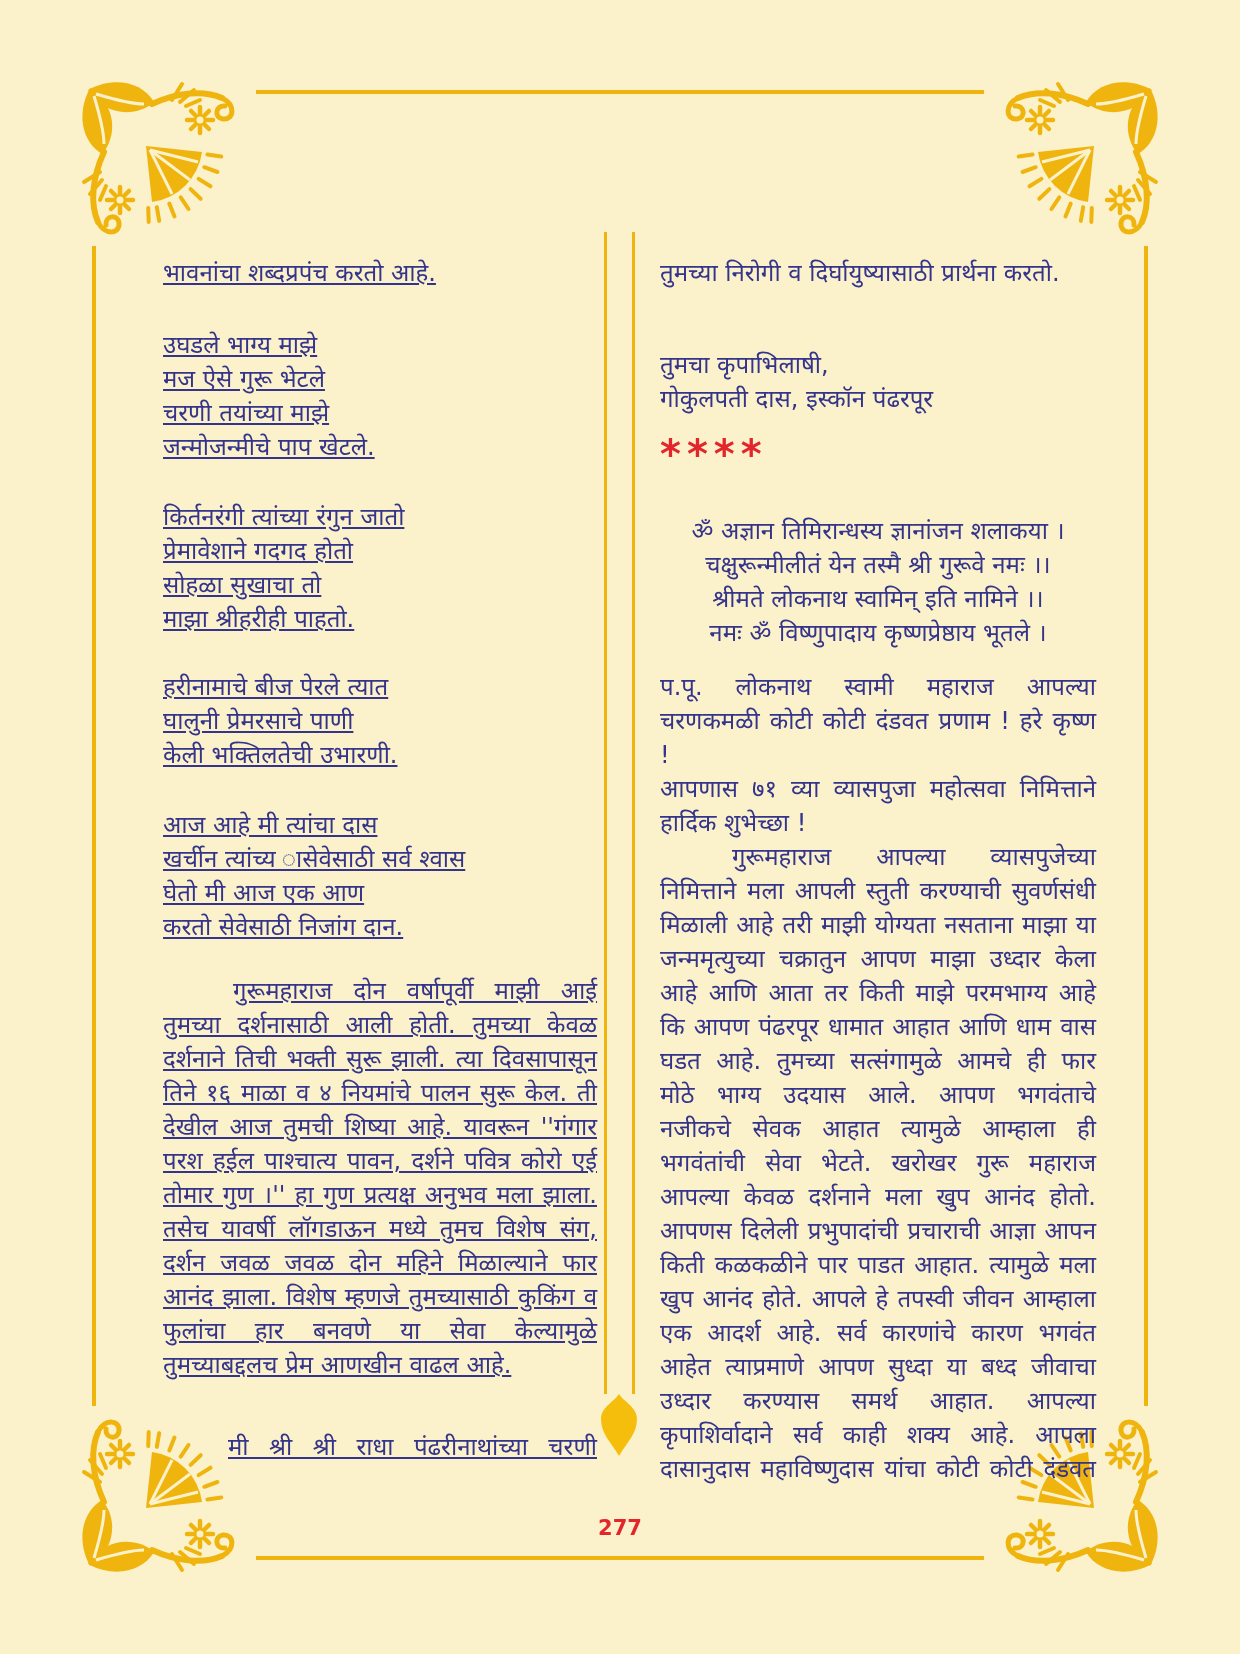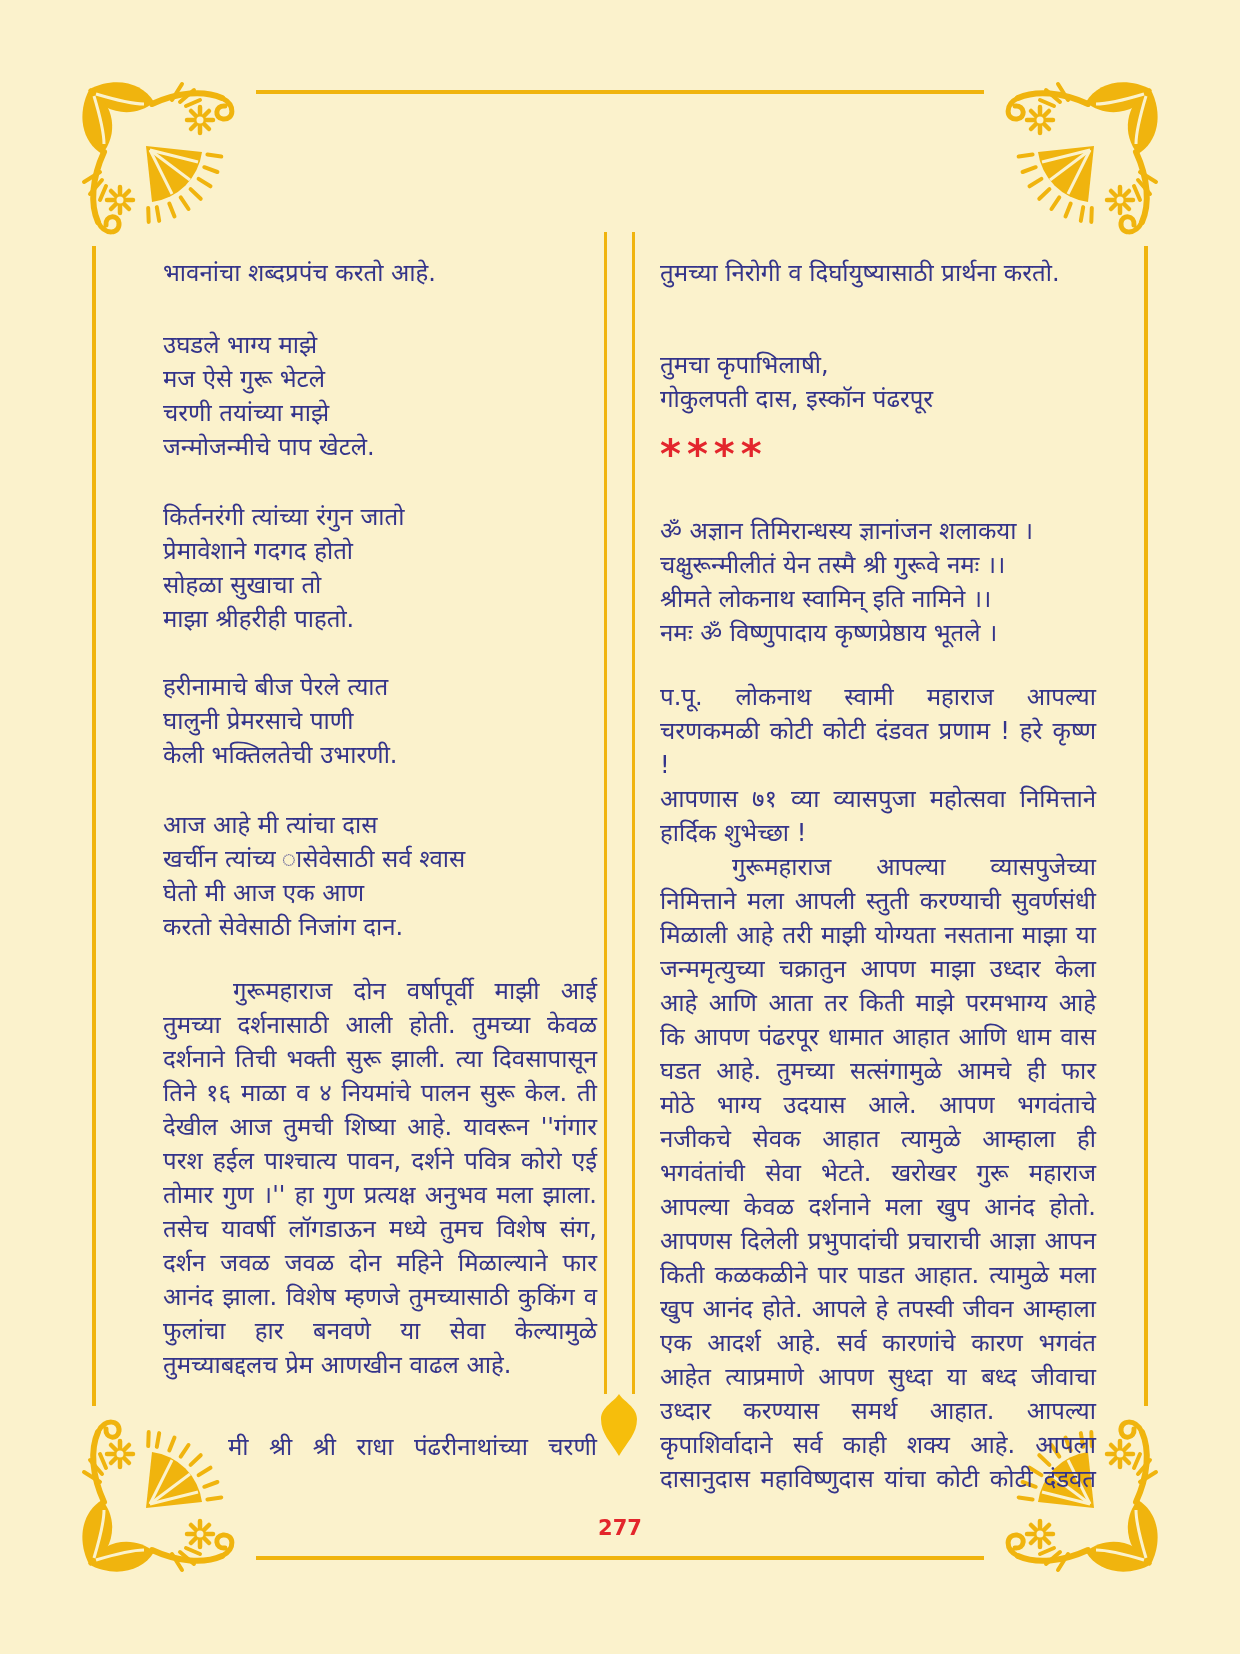--- a/index.html
+++ b/index.html
@@ -29,26 +29,26 @@
   .c-tr{left:984px;top:76px;transform:scaleX(-1);}
   .c-bl{left:76px;top:1398px;transform:scaleY(-1);}
   .c-br{left:984px;top:1398px;transform:scale(-1,-1);}
   
   .div-line{position:absolute;top:232px;width:3px;height:1162px;background:var(--gold);}
   .dl-1{left:604px;}
   .dl-2{left:632px;}
   .div-drop{position:absolute;left:597px;top:1392px;width:44px;height:66px;}
   
   .col{position:absolute;color:var(--text);font-size:24px;line-height:34px;}
-  .col-left{left:163px;top:256px;width:434px;}
+  .col-left{left:163px;top:256px;width:434px;text-decoration:underline;}
   .col-right{left:660px;top:256px;width:436px;}
   .block{margin:0;}
   .line{min-height:34px;}
   .justify .line.just{text-align:justify;text-align-last:justify;}
-  .center .line{text-align:left;}
+  .center .line{text-align:center;}
   .stars{
     color:var(--red);
     font-weight:bold;
     font-size:40px;
     line-height:40px;
     letter-spacing:6px;
     transform:translateY(4px);
   }
   .page-number{
     position:absolute;left:0;top:1516px;width:1240px;
@@ -191,21 +191,21 @@
         <div class="line">तुमचा कृपाभिलाषी,</div>
         <div class="line">गोकुलपती दास, इस्कॉन पंढरपूर</div>
       </div>
     <div class="block stars" style="margin-top:14px">****</div>
     <div class="block center" style="margin-top:44px">
         <div class="line">ॐ अज्ञान तिमिरान्धस्य ज्ञानांजन शलाकया ।</div>
         <div class="line">चक्षुरून्मीलीतं येन तस्मै श्री गुरूवे नमः ।।</div>
         <div class="line">श्रीमते लोकनाथ स्वामिन् इति नामिने ।।</div>
         <div class="line">नमः ॐ विष्णुपादाय कृष्णप्रेष्ठाय भूतले ।</div>
       </div>
-    <div class="block justify" style="margin-top:30px">
+    <div class="block justify" style="margin-top:20px">
         <div class="line just">प.पू. लोकनाथ स्वामी महाराज आपल्या</div>
         <div class="line just">चरणकमळी कोटी कोटी दंडवत प्रणाम ! हरे कृष्ण</div>
         <div class="line">!</div>
         <div class="line just">आपणास ७१ व्या व्यासपुजा महोत्सवा निमित्ताने</div>
         <div class="line">हार्दिक शुभेच्छा !</div>
       </div>
     <div class="block justify" style="margin-top:0">
         <div class="line just" style="text-indent: 72px;">गुरूमहाराज आपल्या व्यासपुजेच्या</div>
         <div class="line just">निमित्ताने मला आपली स्तुती करण्याची सुवर्णसंधी</div>
         <div class="line just">मिळाली आहे तरी माझी योग्यता नसताना माझा या</div>

